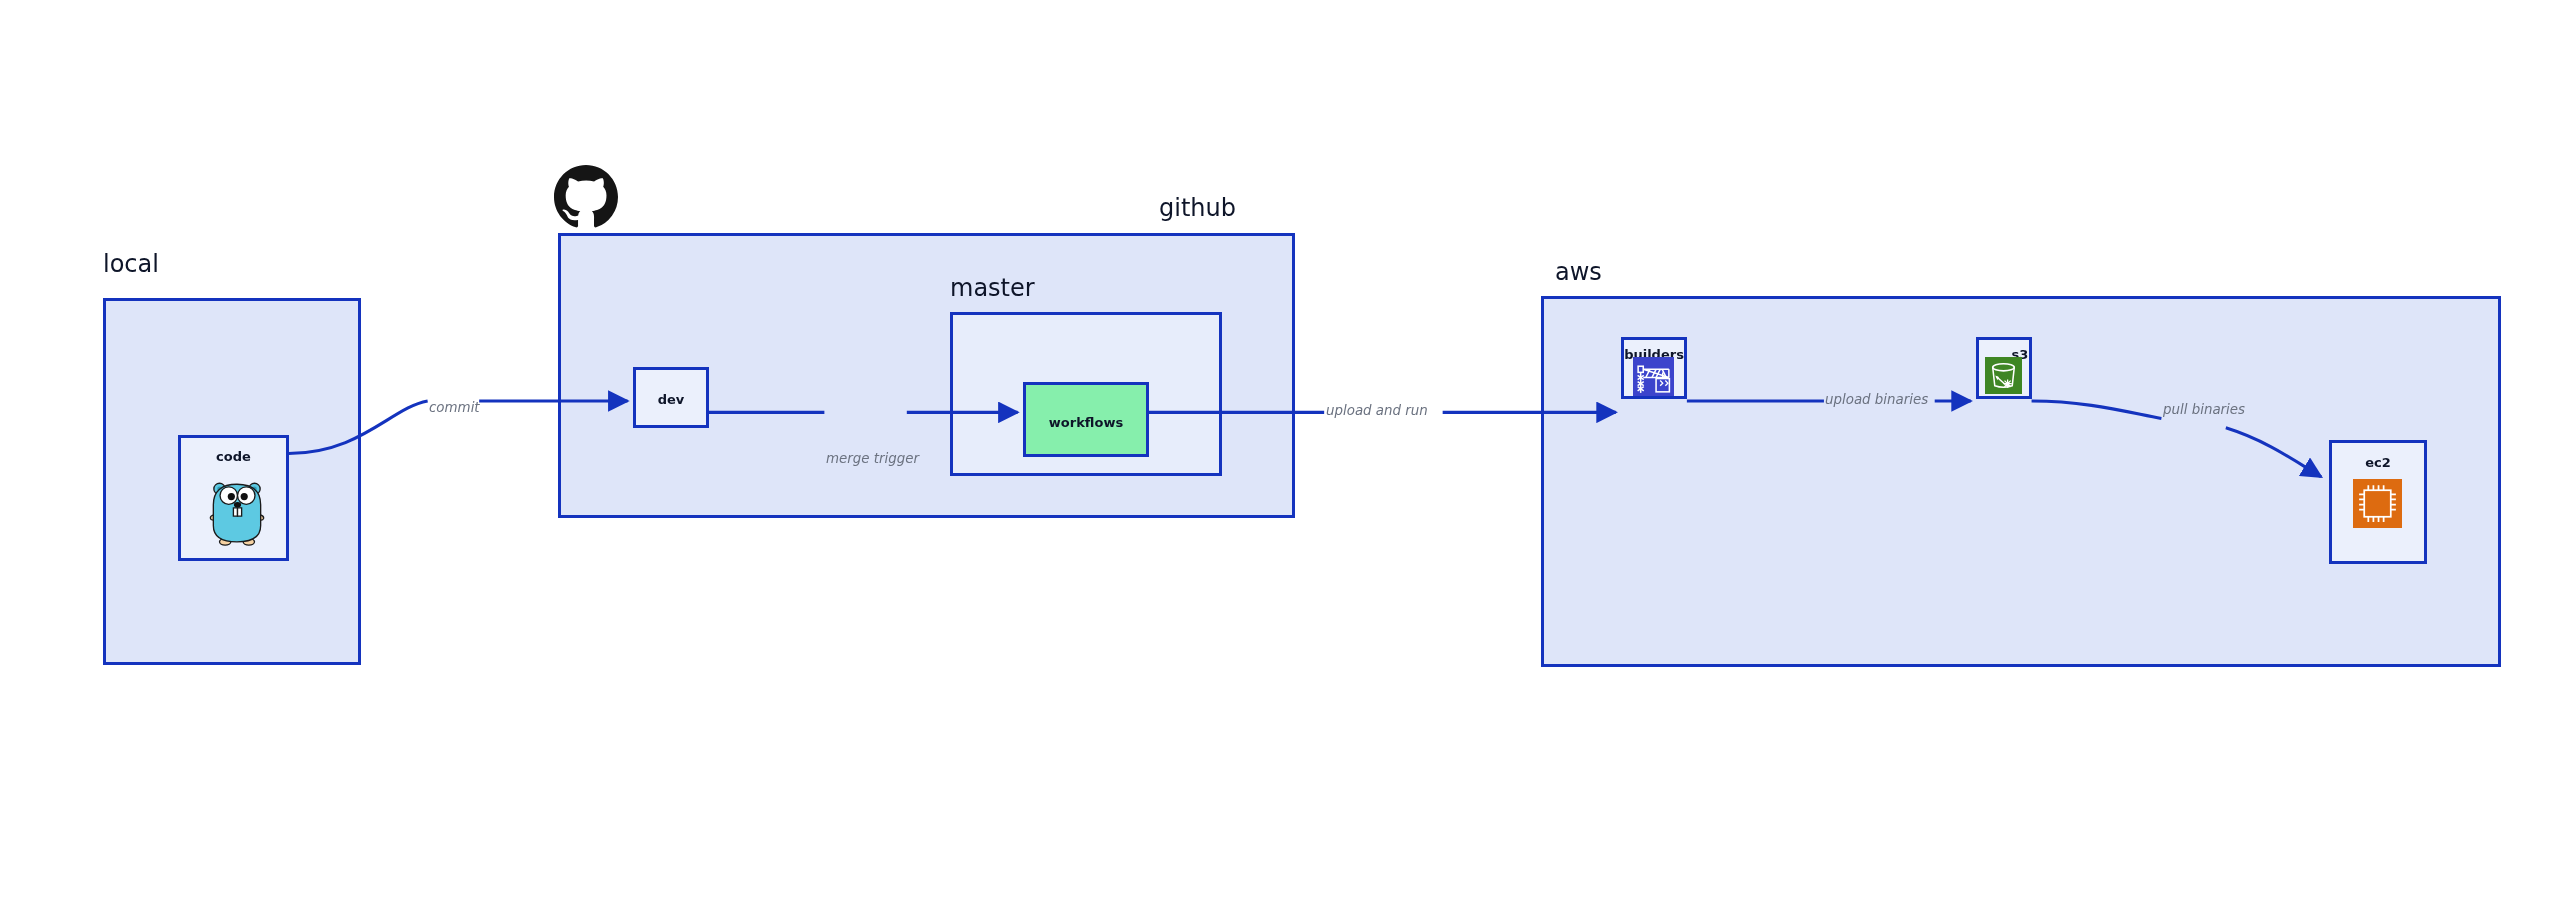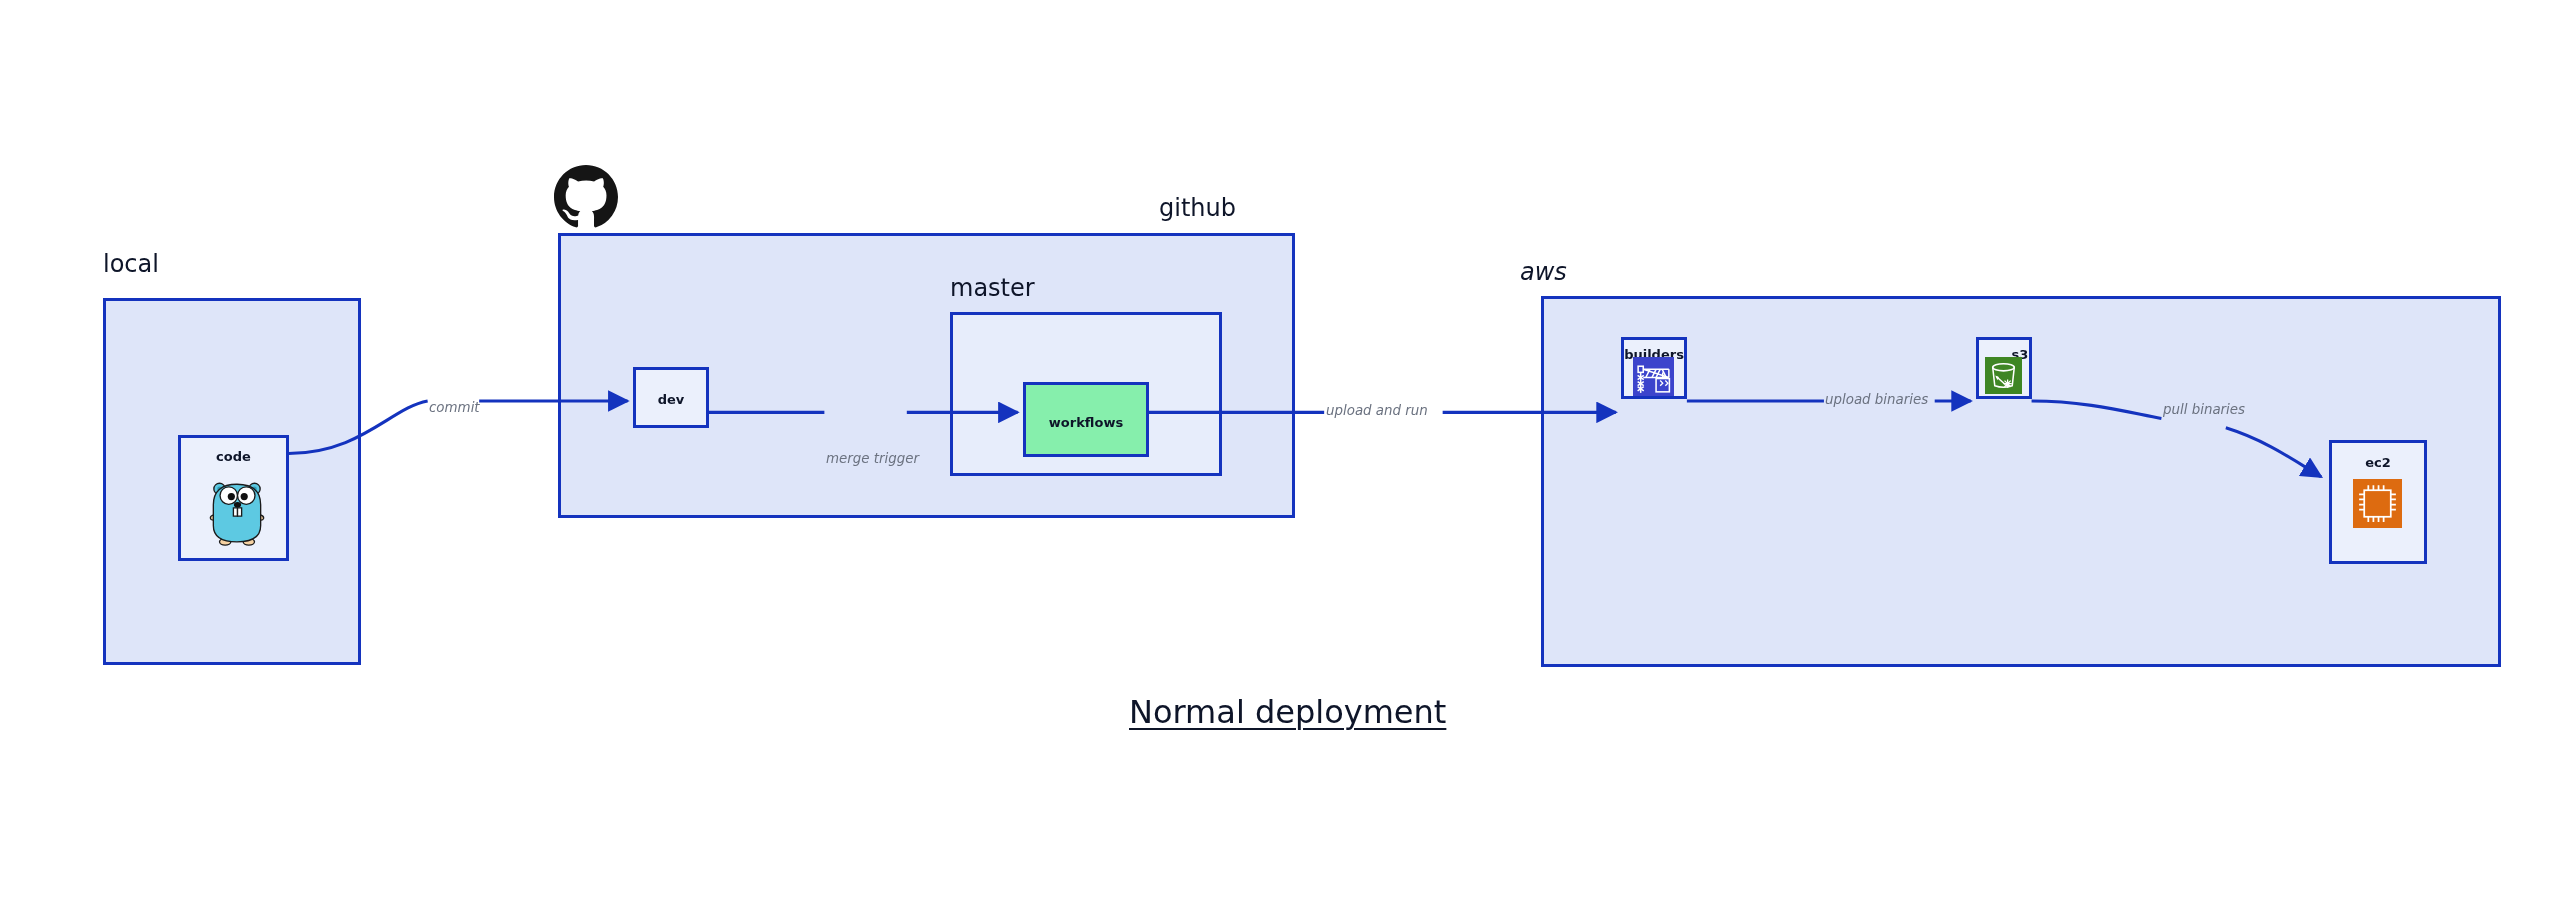--- a/index.html
+++ b/index.html
@@ -81,21 +81,21 @@
     <div class="node-label" style="top:21.6px;">dev</div>
   </div>
 
   <div class="grp-label" style="left:950px;top:276px;width:272px;">master</div>
   <div class="grp inner" style="left:950px;top:312px;width:272px;height:164px;"></div>
 
   <div class="node white" style="left:1023px;top:382px;width:126px;height:75px;">
     <div class="node-label" style="top:30px;">workflows</div>
   </div>
 
-  <div class="grp-label" style="left:1520px;top:260px;width:960px;font-style:italic;">aws</div>
+  <div class="grp-label" style="left:1555px;top:260px;width:960px;">aws</div>
   <div class="grp" style="left:1541px;top:296px;width:960px;height:371px;"></div>
 
   <div class="node" style="left:1621px;top:337px;width:66px;height:62px;">
     <div class="node-label" style="top:7.2px;">builders</div>
   </div>
   <div class="node" style="left:1621px;top:337px;width:66px;height:62px;background:transparent;border:none;"></div>
   <svg class="iconsq" style="left:1633px;top:357px;" width="41" height="41" viewBox="0 0 80 80">
     <rect x="0" y="0" width="80" height="80" fill="#3C44CC"></rect>
     <g stroke="#ffffff" stroke-width="3" fill="none">
       <rect x="10" y="18" width="10" height="12"></rect>
@@ -167,16 +167,15 @@
       <path d="M4320 830 C 4400 855, 4455 895, 4505 925" marker-end="url(#ah)"></path>
     </g>
   </svg>
 
   <div class="edge-label" style="left:429px;top:392px;margin-top:8px;">commit</div>
   <div class="edge-label" style="left:826px;top:403px;margin-top:48px;">merge trigger</div>
   <div class="edge-label" style="left:1326px;top:403px;">upload and run</div>
   <div class="edge-label" style="left:1825px;top:392px;">upload binaries</div>
   <div class="edge-label" style="left:2163px;top:402px;">pull binaries</div>
 
-  <div class="title" style="left:1129px;top:693px;">Normal deployment</div>
 
 </div>
 
 
 </body></html>

